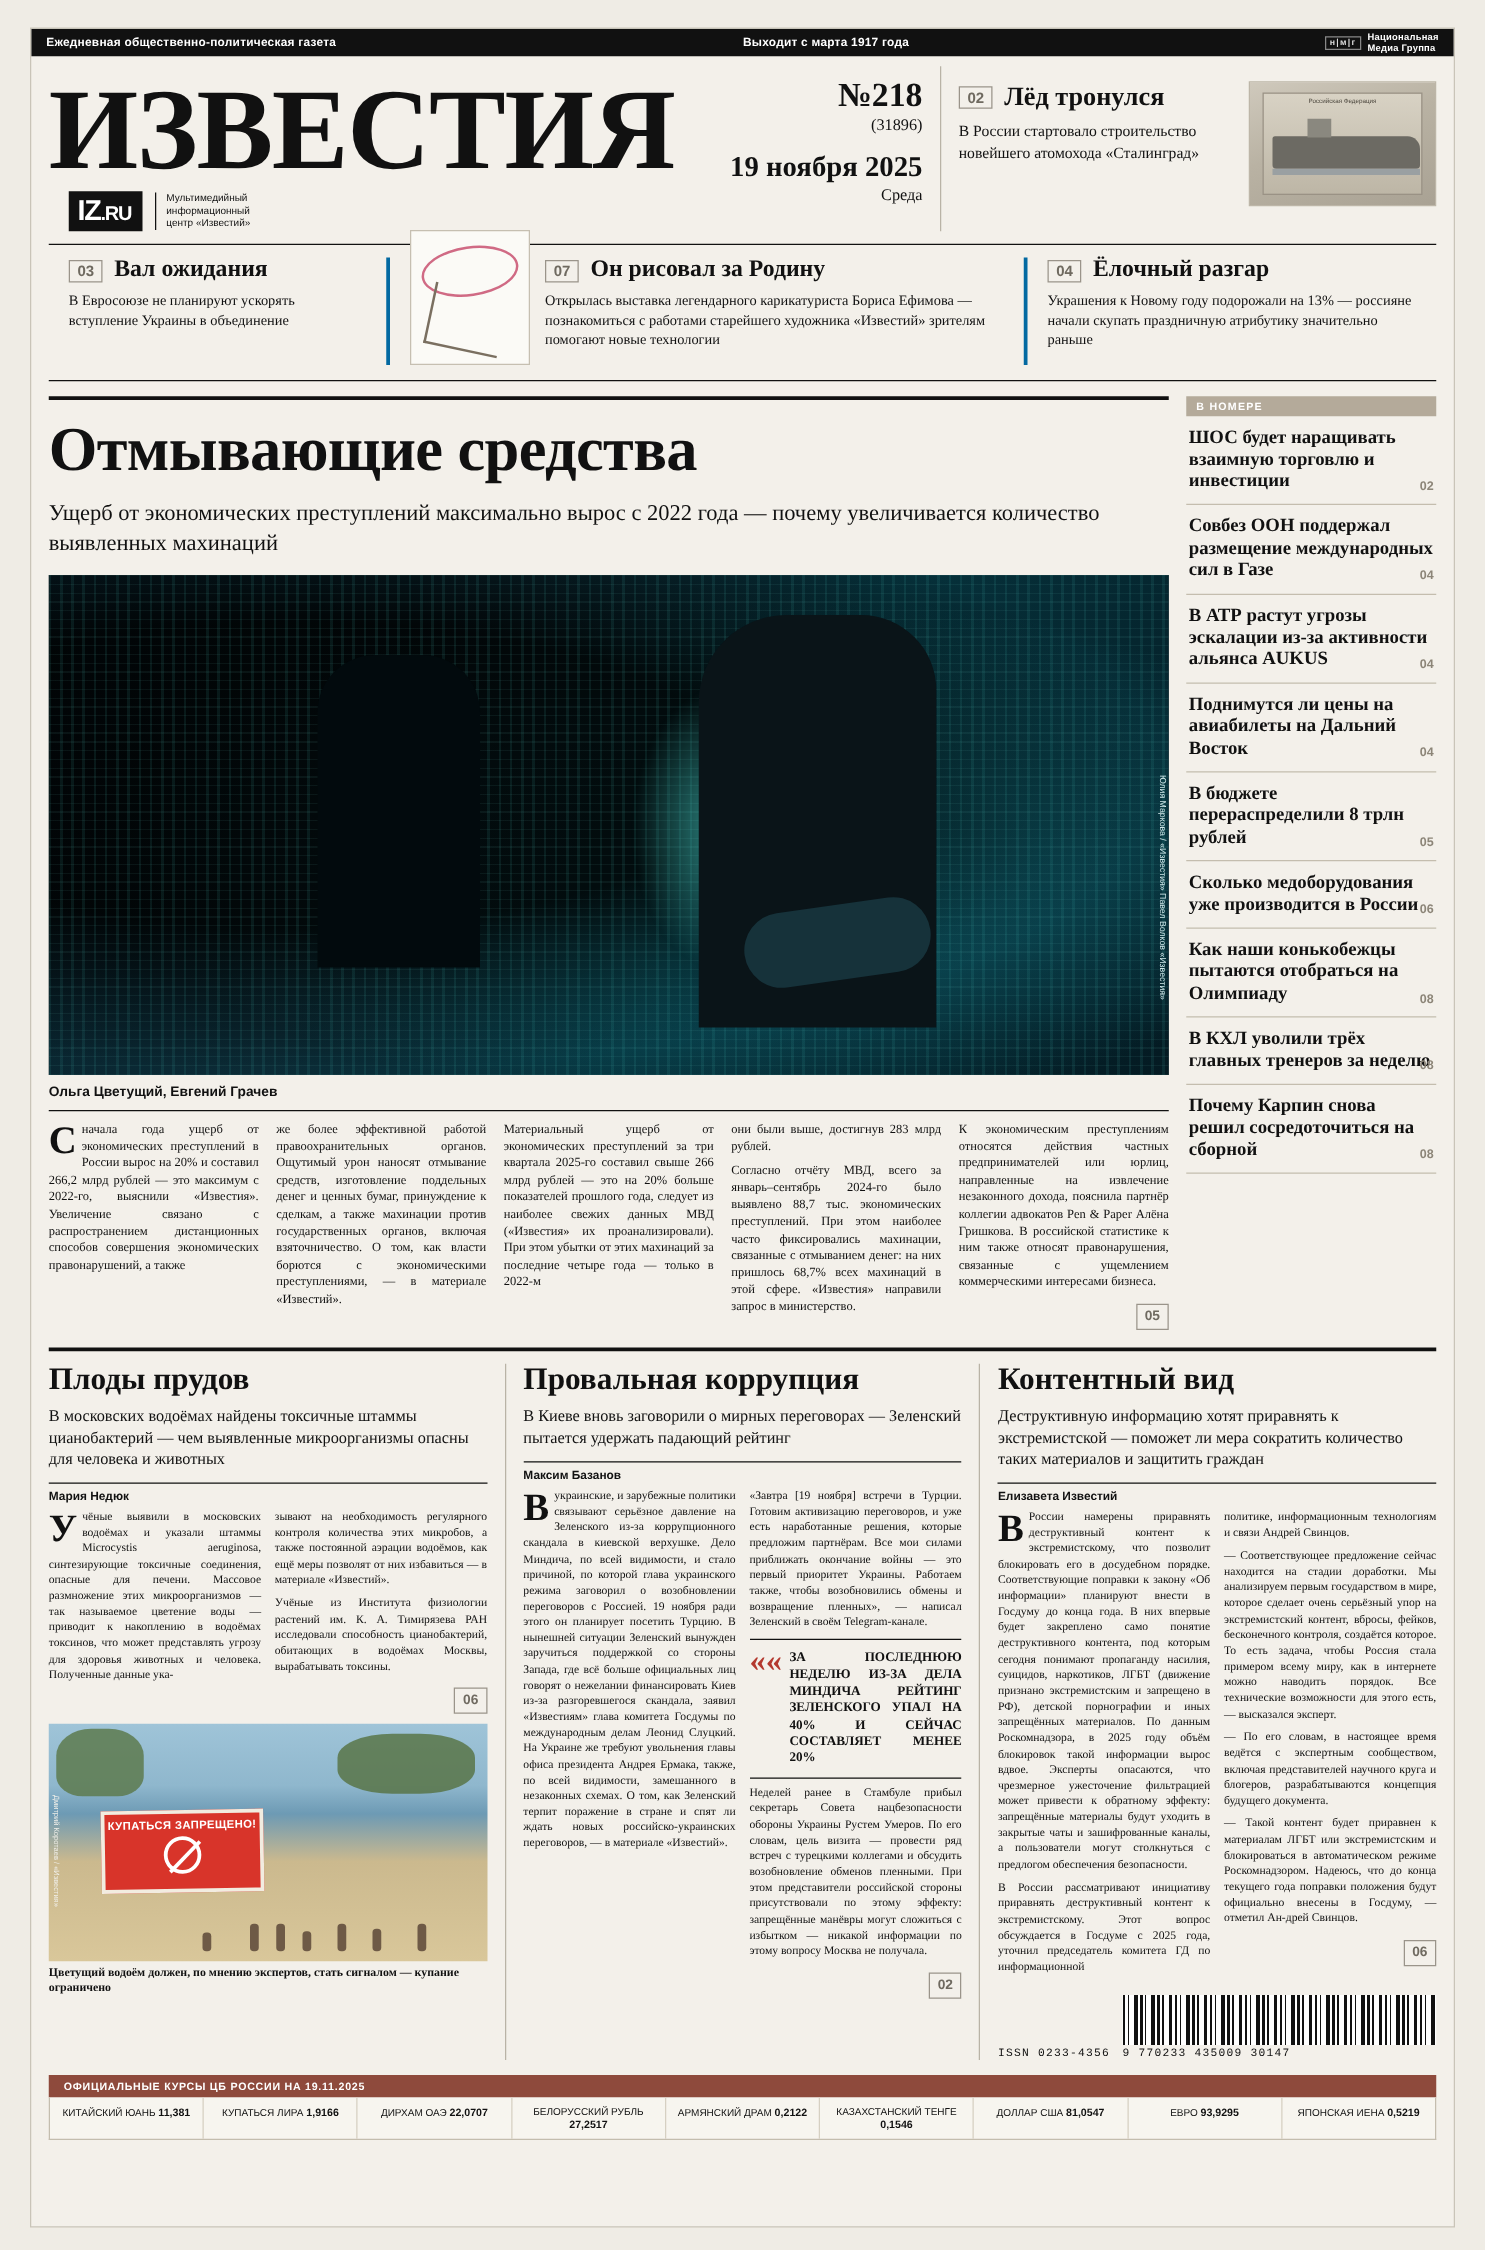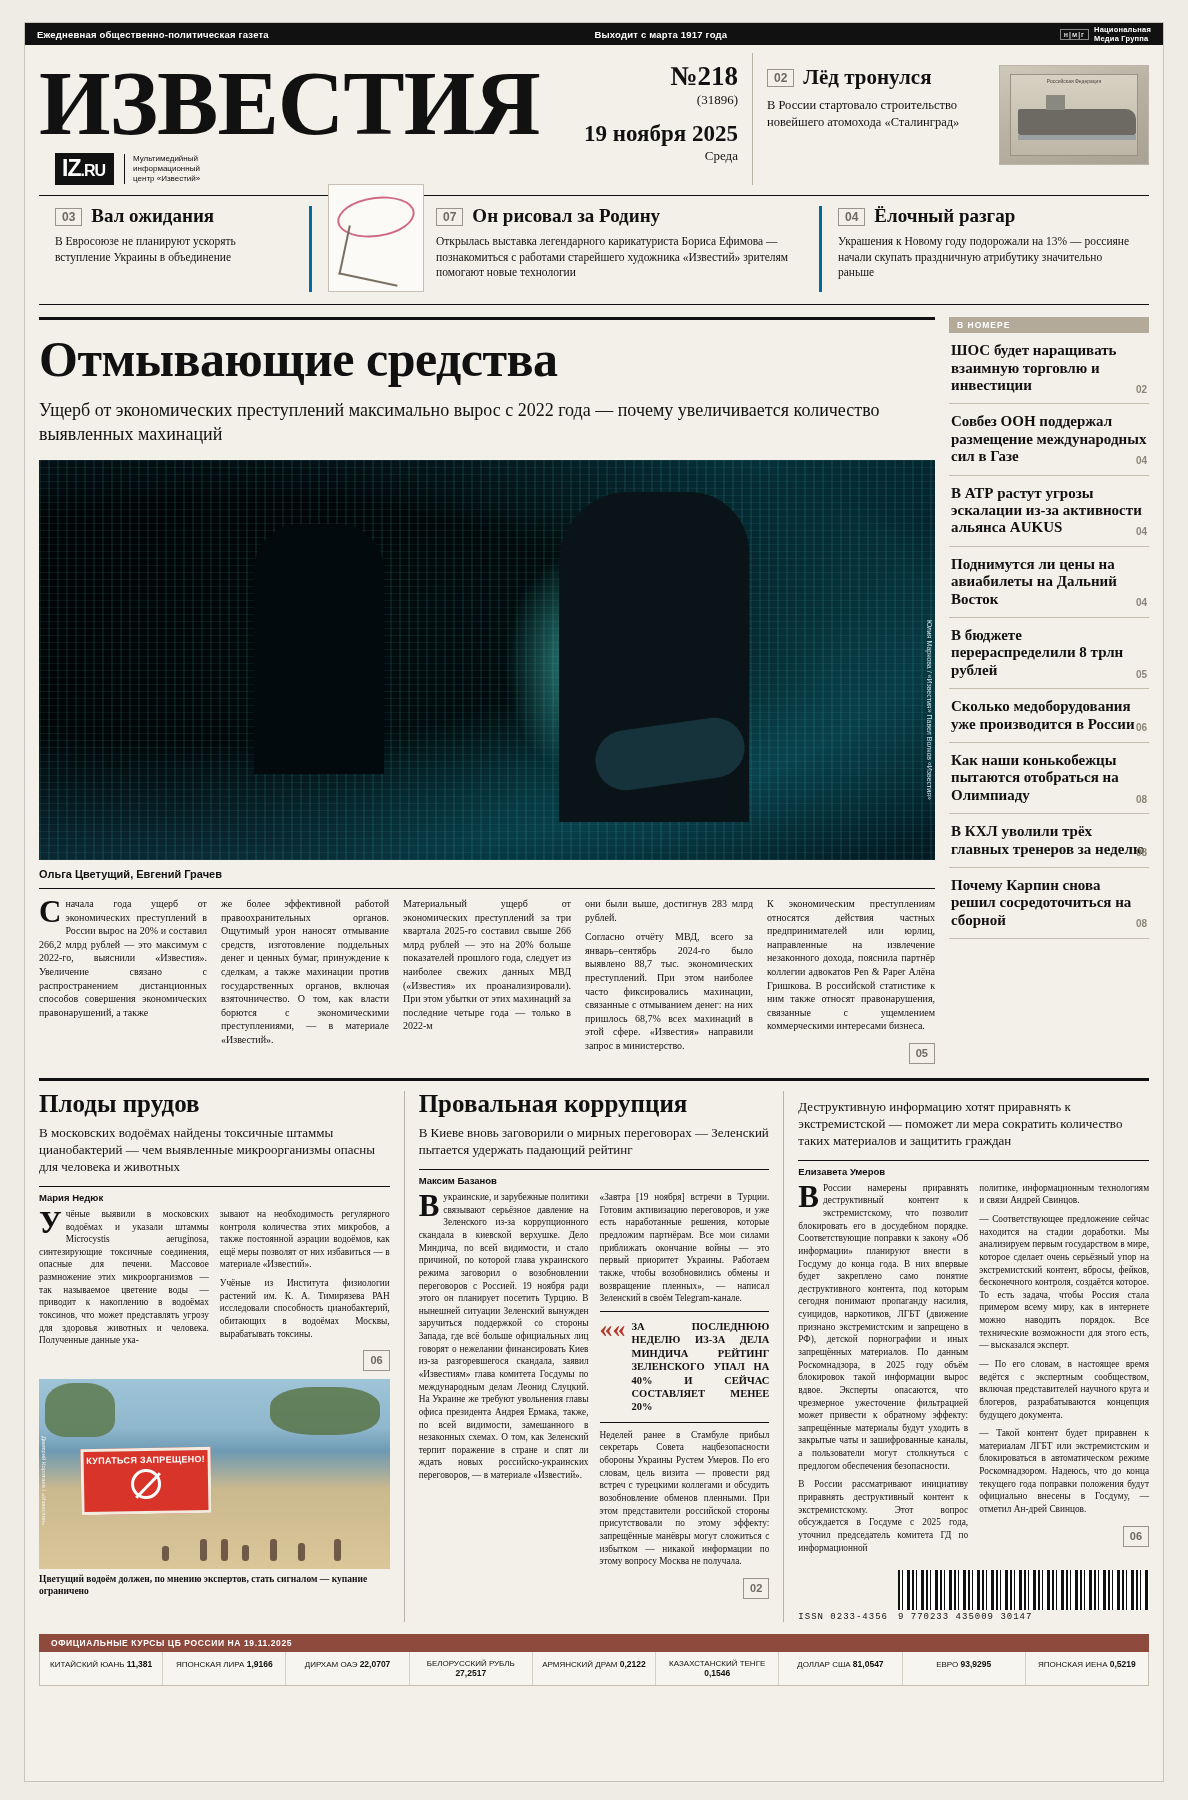--- a/index.html
+++ b/index.html
@@ -550,22 +550,23 @@
               <span class="q">««</span>
               <span>ЗА ПОСЛЕДНЮЮ НЕДЕЛЮ ИЗ-ЗА ДЕЛА МИНДИЧА РЕЙТИНГ ЗЕЛЕНСКОГО УПАЛ НА 40% И СЕЙЧАС СОСТАВЛЯЕТ МЕНЕЕ 20%</span>
             </div>
             <p>Неделей ранее в Стамбуле прибыл секретарь Совета нацбезопасности обороны Украины Рустем Умеров. По его словам, цель визита — провести ряд встреч с турецкими коллегами и обсудить возобновление обменов пленными. При этом представители российской стороны присутствовали по этому эффекту: запрещённые манёвры могут сложиться с избытком — никакой информации по этому вопросу Москва не получала.</p>
             <span class="pagebox-inline">02</span>
           </div>
         </div>
       </div>
 
       <div class="lw">
+        <div class="lw-title">Контентный вид</div>
         <div class="lw-deck">Деструктивную информацию хотят приравнять к экстремистской — поможет ли мера сократить количество таких материалов и защитить граждан</div>
-        <div class="lw-author">Елизавета Умеров</div>
+        <div class="lw-author">Елизавета Известий</div>
         <div class="lw-cols">
           <div class="c">
             <p class="dropcap">В России намерены приравнять деструктивный контент к экстремистскому, что позволит блокировать его в досудебном порядке. Соответствующие поправки к закону «Об информации» планируют внести в Госдуму до конца года. В них впервые будет закреплено само понятие деструктивного контента, под которым сегодня понимают пропаганду насилия, суицидов, наркотиков, ЛГБТ (движение признано экстремистским и запрещено в РФ), детской порнографии и иных запрещённых материалов. По данным Роскомнадзора, в 2025 году объём блокировок такой информации вырос вдвое. Эксперты опасаются, что чрезмерное ужесточение фильтрацией может привести к обратному эффекту: запрещённые материалы будут уходить в закрытые чаты и зашифрованные каналы, а пользователи могут столкнуться с предлогом обеспечения безопасности.</p>
             <p>В России рассматривают инициативу приравнять деструктивный контент к экстремистскому. Этот вопрос обсуждается в Госдуме с 2025 года, уточнил председатель комитета ГД по информационной</p>
           </div>
           <div class="c">
             <p>политике, информационным технологиям и связи Андрей Свинцов.</p>
             <p>— Соответствующее предложение сейчас находится на стадии доработки. Мы анализируем первым государством в мире, которое сделает очень серьёзный упор на экстремистский контент, вбросы, фейков, бесконечного контроля, создаётся которое. То есть задача, чтобы Россия стала примером всему миру, как в интернете можно наводить порядок. Все технические возможности для этого есть, — высказался эксперт.</p>
             <p>— По его словам, в настоящее время ведётся с экспертным сообществом, включая представителей научного круга и блогеров, разрабатываются концепция будущего документа.</p>
             <p>— Такой контент будет приравнен к материалам ЛГБТ или экстремистским и блокироваться в автоматическом режиме Роскомнадзором. Надеюсь, что до конца текущего года поправки положения будут официально внесены в Госдуму, — отметил Ан-дрей Свинцов.</p>
@@ -584,21 +585,21 @@
       </div>
     </div>
 
     <div class="rates-head">ОФИЦИАЛЬНЫЕ КУРСЫ ЦБ РОССИИ НА 19.11.2025</div>
     <div class="rates">
       <div class="rate">
         <span>КИТАЙСКИЙ ЮАНЬ</span>
         <b>11,381</b>
       </div>
       <div class="rate">
-        <span>ЯПОНСКАЯ ЛИРА</span>
+        <span>КУПАТЬСЯ ЛИРА</span>
         <b>1,9166</b>
       </div>
       <div class="rate">
         <span>ДИРХАМ ОАЭ</span>
         <b>22,0707</b>
       </div>
       <div class="rate">
         <span>БЕЛОРУССКИЙ РУБЛЬ</span>
         <b>27,2517</b>
       </div>

